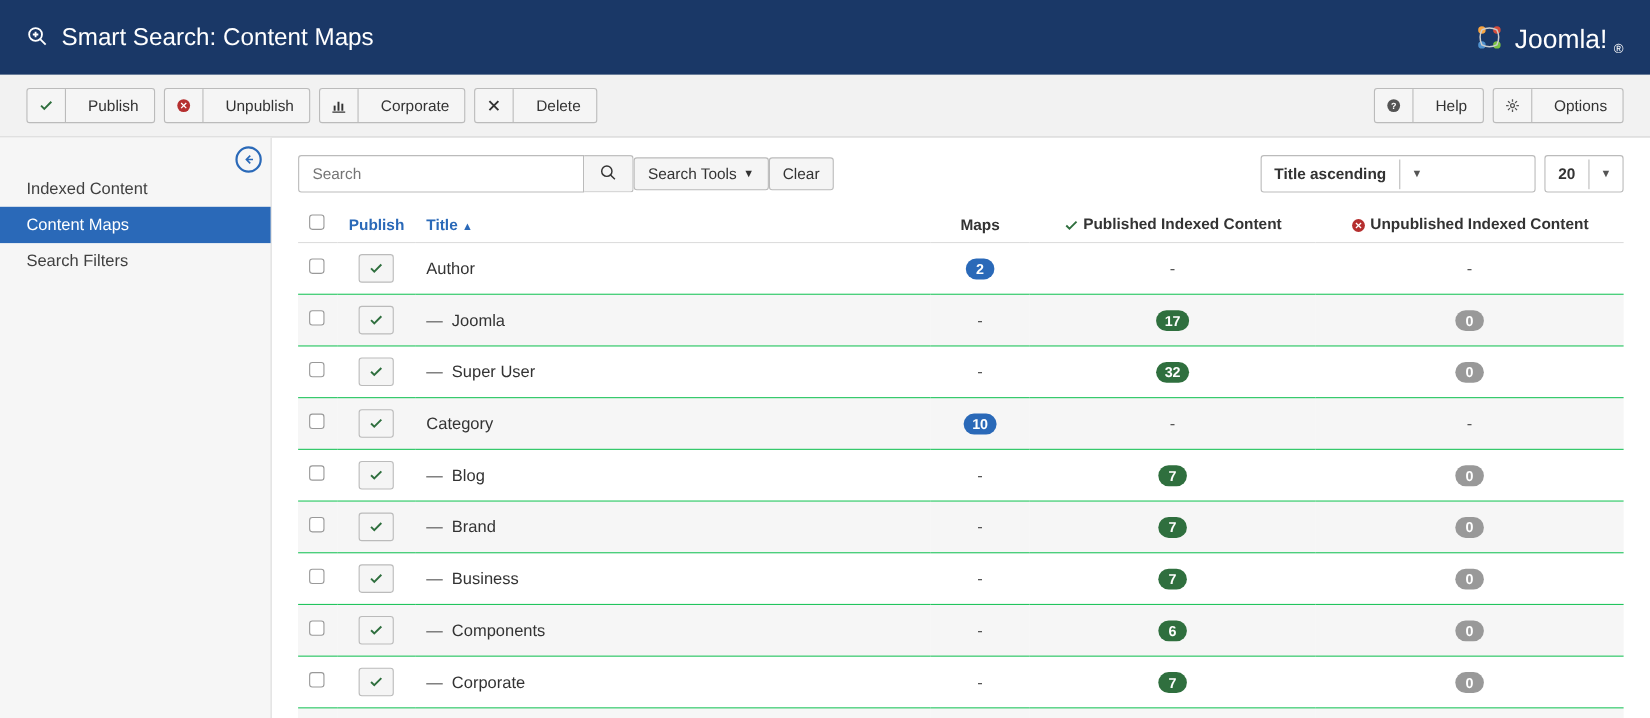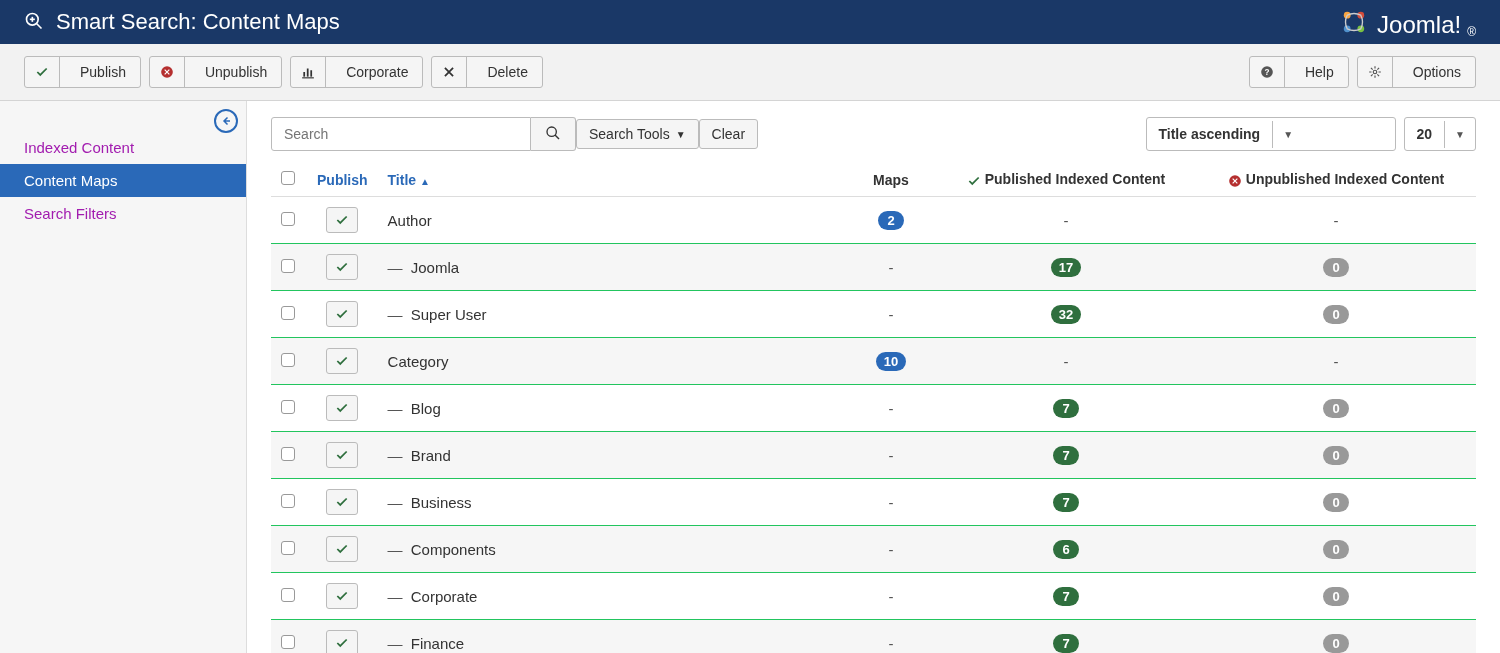--- a/index.html
+++ b/index.html
@@ -1,32 +1,32 @@
 <!DOCTYPE html>
 <html><head>
 <meta charset="utf-8">
 <style>
 * { box-sizing: border-box; margin: 0; padding: 0; }
 body { font-family: -apple-system, BlinkMacSystemFont, "Segoe UI", Arial, sans-serif; font-size: 14px; color: #333; background: #fff; }
-.header { background: #1a3867; color: #fff; height: 44px; display: flex; align-items: center; padding: 0 24px; }
+.header { background: #1a3867; color: #fff; height: 68px; display: flex; align-items: center; padding: 0 24px; }
 .header-icon { margin-right: 12px; }
 .header-title { font-size: 22px; font-weight: 400; flex: 1; }
 .header-logo { font-size: 24px; font-weight: 300; display: flex; align-items: flex-end; gap: 6px; }
 .header-logo .trademark { font-size: 12px; vertical-align: super; }
 .toolbar { background: #f2f2f2; border-bottom: 1px solid #d4d4d4; padding: 12px 24px; display: flex; gap: 8px; }
 .toolbar-right { margin-left: auto; display: flex; gap: 8px; }
 .btn { background: #f5f5f5; border: 1px solid #bbb; border-radius: 3px; padding: 6px 12px; font-size: 14px; cursor: pointer; display: inline-flex; align-items: center; gap: 6px; color: #333; }
 .btn.split { padding: 0; }
 .btn.split .icon-box { padding: 8px 10px; border-right: 1px solid #bbb; display: flex; align-items: center; }
 .btn.split .label-box { padding: 6px 14px; }
 .content-area { display: flex; }
 .sidebar { width: 247px; background: #f6f6f6; border-right: 1px solid #ddd; position: relative; min-height: 570px; }
 .sidebar-collapse { position: absolute; top: 8px; right: 8px; width: 24px; height: 24px; border: 2px solid #2a69b8; border-radius: 50%; display: flex; align-items: center; justify-content: center; cursor: pointer; color: #2a69b8; }
 .sidebar-menu { list-style: none; padding-top: 30px; }
-.sidebar-item { padding: 8px 24px; font-size: 15px; cursor: pointer; color: #a21caf; }
+.sidebar-item { padding: 8px 24px; font-size: 15px; cursor: pointer; color: #404040; }
 .sidebar-item.active { background: #2a69b8; color: #fff; }
 .main { flex: 1; padding: 16px 24px; }
 .filter-bar { display: flex; margin-bottom: 12px; align-items: center; }
 .input-group { display: flex; }
 .search-input { border: 1px solid #bbb; border-radius: 3px 0 0 3px; padding: 8px 12px; font-size: 14px; width: 260px; }
 .search-btn { border: 1px solid #bbb; border-left: none; border-radius: 0 3px 3px 0; background: #f5f5f5; padding: 6px 14px; cursor: pointer; }
 .filter-right { margin-left: auto; display: flex; gap: 8px; font-weight: bold; }
 .select-like { border: 1px solid #bbb; border-radius: 3px; background: #fff; display: flex; align-items: center; cursor: pointer; }
 .select-like .sel-label { padding: 8px 12px; }
 .select-like .sel-caret { border-left: 1px solid #bbb; padding: 8px 10px; font-size: 10px; color: #555; }

